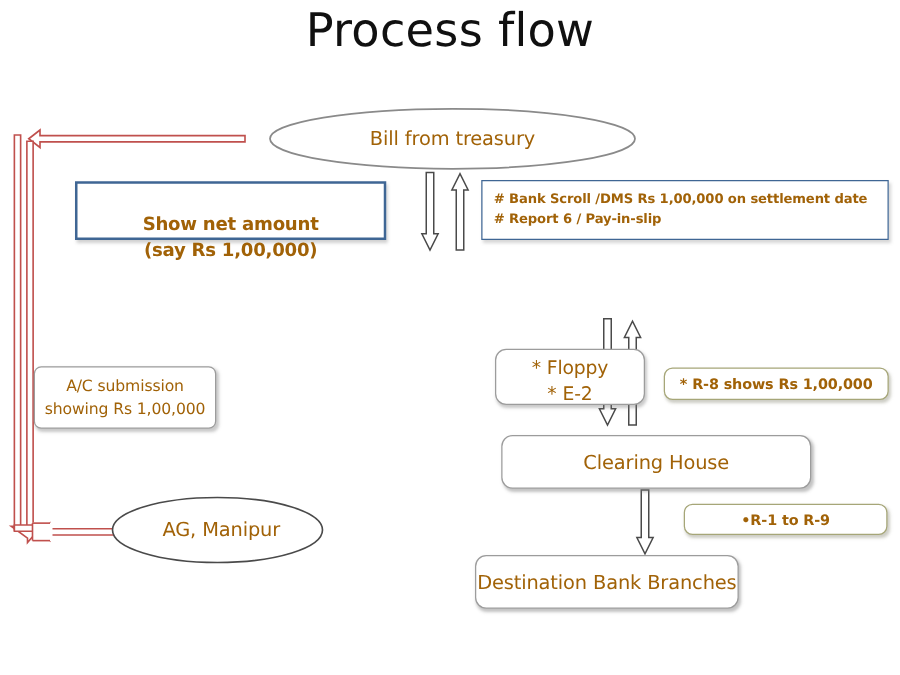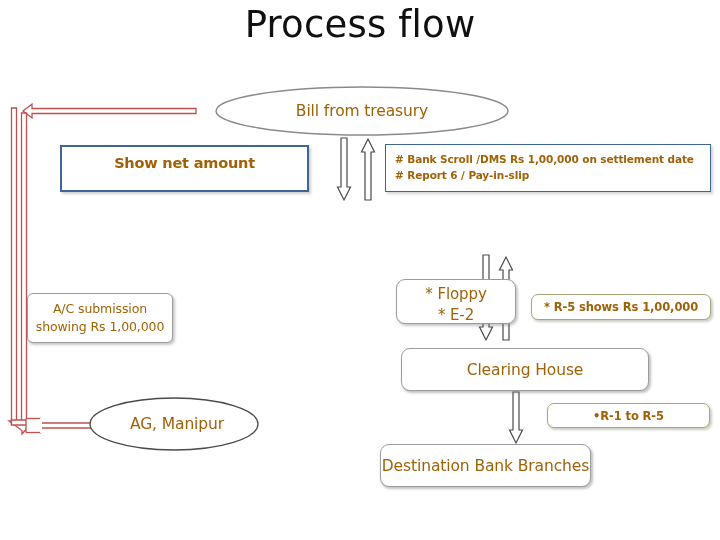--- a/index.html
+++ b/index.html
@@ -78,21 +78,21 @@
     border: 2px solid #3f6694;
     background: #ffffff;
     font-size: 14.5px;
     font-weight: bold;
     letter-spacing: -0.2px;
     box-shadow: 1.5px 2px 2.5px rgba(120,120,120,0.35);
   }
 
   .bluebox.left-block {
     display: block;
-    padding-top: 6px;
+    padding-top: 23px;
   }
   .bluebox.left-block .ln {
     display: block;
     line-height: 21px;
   }
 
   .notebox {
     border: 1.6px solid #3f6694;
     background: #ffffff;
     font-size: 10.5px;
@@ -195,42 +195,43 @@
 
     <path d="M 503 340 L 509 340 L 509 270 L 512.5 270 L 506 257 L 499.5 270 L 503 270 Z" fill="#ffffff" stroke="#4a4a4a" stroke-width="1.2"></path>
 
     <path d="M 513 392 L 519 392 L 519 430 L 522.5 430 L 516 443 L 509.5 430 L 513 430 Z" fill="#ffffff" stroke="#4a4a4a" stroke-width="1.2"></path>
   </svg>
 
   <div class="node ellipse-label" style="left:216px; top:99px; width:292px; height:24px;">Bill from treasury</div>
 
   <div class="node bluebox left-block" style="left:60px; top:145px; width:249px; height:47px;">
     <span class="ln">Show net amount</span>
+    <span class="ln">(say  Rs 1,00,000)</span>
   </div>
 
   <div class="node notebox" style="left:385px; top:144px; width:326px; height:48px;">
     <span class="ln"># Bank Scroll /DMS Rs 1,00,000 on settlement date</span>
     <span class="ln"># Report 6 / Pay-in-slip</span>
   </div>
 
 
   <div class="node floppybox" style="left:356px; top:279px; width:120px; height:45px;margin-left:40px;">
     <span class="ln">* Floppy</span>
     <span class="ln">* E-2</span>
   </div>
 
-  <div class="node olivebox" style="left:531px; top:294px; width:180px; height:26px;">* R-5 shows Rs 1,00,000</div>
+  <div class="node olivebox" style="left:531px; top:294px; width:180px; height:26px;">* R-8 shows Rs 1,00,000</div>
 
   <div class="node smallbox" style="left:27px; top:293px; width:146px; height:50px;">
     <span class="ln">A/C submission</span>
     <span class="ln">showing Rs 1,00,000</span>
   </div>
 
   <div class="node rbox" style="left:401px; top:348px; width:248px; height:43px;">Clearing House</div>
 
-  <div class="node olivebox" style="left:547px; top:403px; width:163px; height:25px;">•R-1 to R-5</div>
+  <div class="node olivebox" style="left:547px; top:403px; width:163px; height:25px;">•R-1 to R-9</div>
 
   <div class="node ellipse-label" style="left:90px; top:412px; width:174px; height:24px;">AG, Manipur</div>
 
   <div class="node rbox" style="left:380px; top:444px; width:211px; height:43px;">Destination Bank Branches</div>
 
 
 </div>
 
 </body></html>

